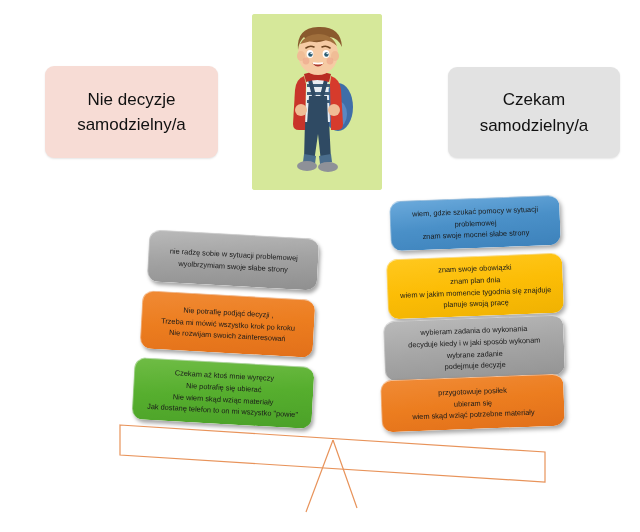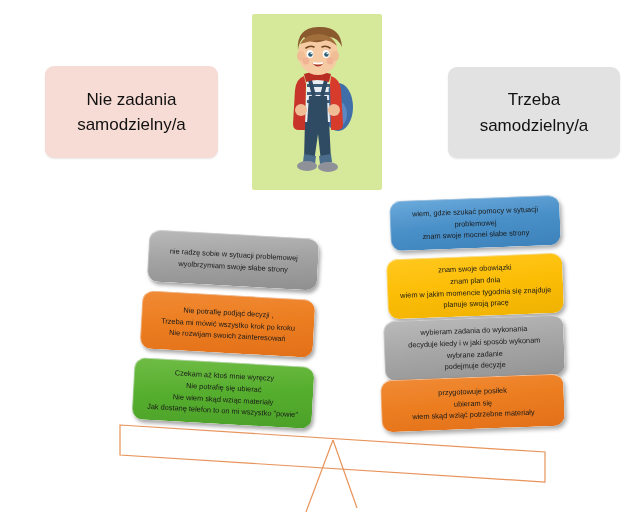--- a/index.html
+++ b/index.html
@@ -123,28 +123,28 @@
     pointer-events: none;
   }
 </style>
 </head>
 <body>
 
 <div class="stage">
 
   <div class="header-box" id="header-left">
     <div>
-      <span>Nie zadania</span><br>
+      <span>Nie decyzje</span><br>
       <span>samodzielny/a</span>
     </div>
   </div>
 
   <div class="header-box" id="header-right">
     <div>
-      <span>Trzeba</span><br>
+      <span>Czekam</span><br>
       <span>samodzielny/a</span>
     </div>
   </div>
 
   <div class="illustration">
     <svg width="130" height="176" viewBox="0 0 130 176">
       <rect x="0" y="0" width="130" height="176" fill="#d6e89a"></rect>
 
       <ellipse cx="86" cy="93" rx="15" ry="24" fill="#3f6ea8"></ellipse>
       <ellipse cx="86" cy="100" rx="9" ry="13" fill="#5b88c2"></ellipse>

